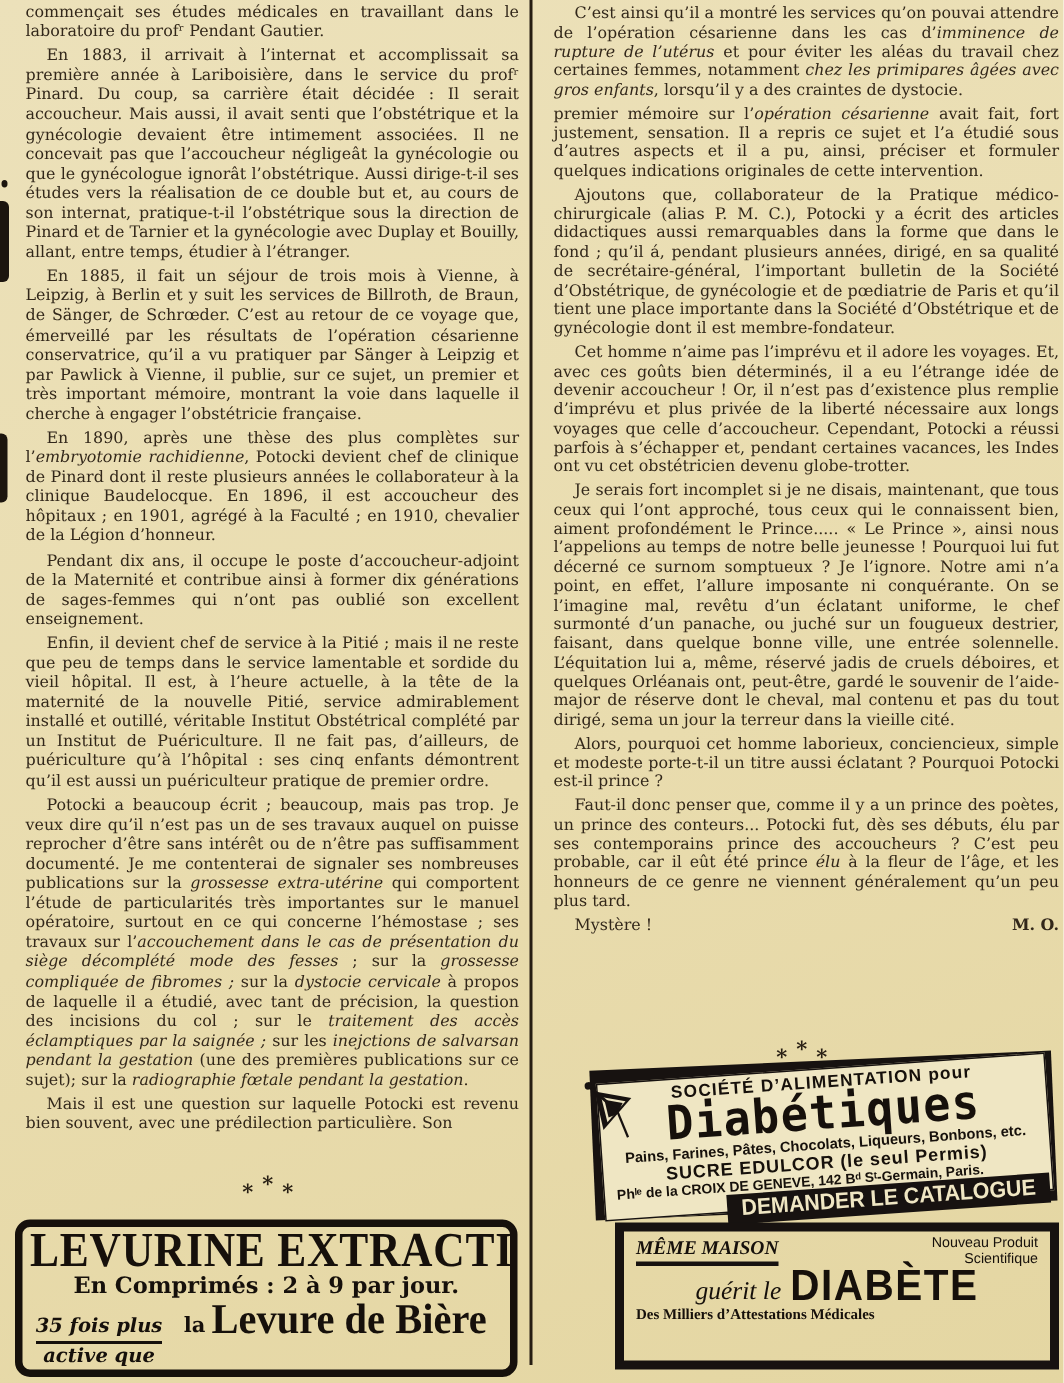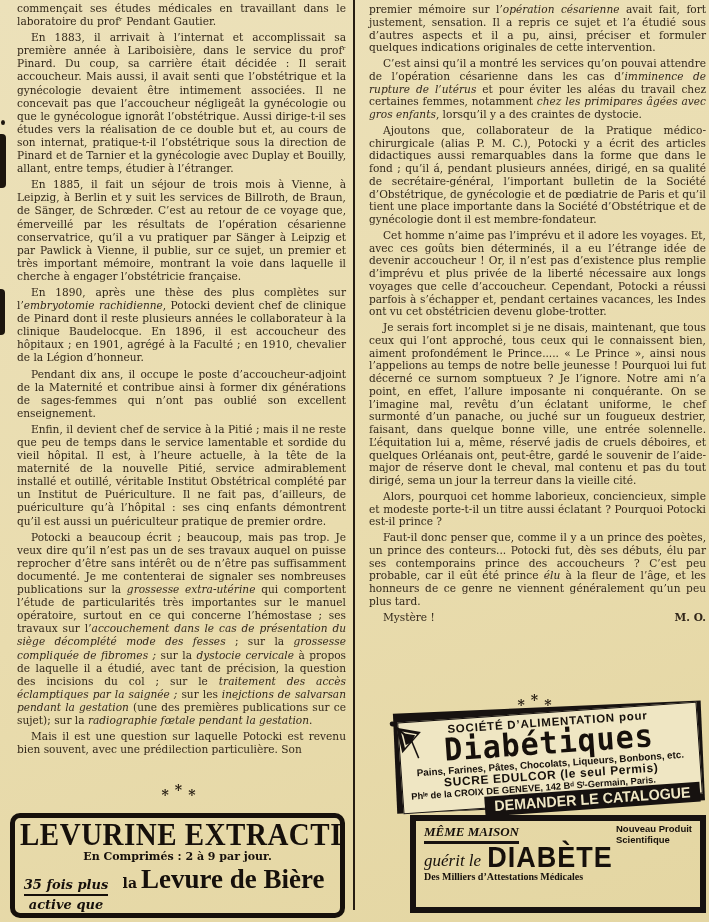--- a/index.html
+++ b/index.html
@@ -25,21 +25,21 @@
   #smudge-dot{position:absolute;left:1px;top:120px;width:4px;height:5px;background:#1c150e;border-radius:50%;}
 
   
   #levurine-ad{
     position:absolute;left:10px;top:813px;width:335px;height:105px;
     border:5px solid #16100b;border-radius:10px;box-sizing:border-box;
     padding:1px 5px;color:#16100b;overflow:hidden;
   }
   .lev-title{text-align:center;font-family:"Liberation Serif",serif;font-weight:bold;
     font-size:29px;line-height:30px;white-space:nowrap;transform:scale(1.0,1.12);letter-spacing:.5px;}
-  .lev-sub{text-align:center;font-weight:bold;font-size:11px;line-height:14px;margin-top:1px;}
+  .lev-sub{text-align:center;font-weight:bold;font-size:15px;line-height:14px;margin-top:1px;}
   .lev-row{display:flex;align-items:center;margin-top:2px;}
   .lev-left{width:92px;font-family:"DejaVu Serif",serif;font-weight:bold;font-style:italic;
     font-size:13px;line-height:17px;text-align:center;}
   .lev-left span{border-bottom:2px solid #16100b;padding-bottom:1px;display:inline-block;}
   .lev-right{flex:1;text-align:center;}
   .lev-prodline{white-space:nowrap;}
   .lev-la{font-weight:bold;font-size:14px;margin-right:4px;}
   .lev-product{font-family:"Liberation Serif",serif;font-weight:bold;font-size:27px;line-height:26px;display:inline-block;transform:scaleY(1.05);}
   .lev-address{font-family:"Liberation Sans",sans-serif;font-weight:bold;font-size:10px;line-height:11px;white-space:nowrap;margin-top:23px;}
 
@@ -56,25 +56,25 @@
   #diab-catalogue{position:absolute;right:-4px;bottom:-9px;background:#171210;color:#efe6c3;
     font-family:"Liberation Sans",sans-serif;font-weight:bold;font-size:15px;line-height:17px;
     padding:1px 10px 2px 10px;white-space:nowrap;transform:scaleX(.95);}
   #pin-icon{position:absolute;left:-12px;top:-4px;}
 
   #litharsyne-box{position:absolute;left:12px;top:105px;width:296px;height:98px;
     border:6px solid #171210;box-sizing:border-box;padding:3px 8px 16px 8px;overflow:hidden;}
   .lith-row1{display:flex;justify-content:space-between;align-items:flex-start;}
   .lith-meme{font-family:"Liberation Serif",serif;font-style:italic;font-weight:bold;font-size:13px;
     border-bottom:3px solid #171210;padding-bottom:1px;}
-  .lith-nouveau{font-family:"Liberation Sans",sans-serif;font-weight:bold;font-size:9.5px;line-height:10.5px;text-align:left;}
+  .lith-nouveau{font-family:"Liberation Sans",sans-serif;font-weight:normal;font-size:9.5px;line-height:10.5px;text-align:right;}
   .lith-line2{margin-top:2px;white-space:nowrap;}
   .lith-la{font-family:"Liberation Serif",serif;font-style:italic;font-size:20px;margin-right:6px;}
   .lith-product{font-family:"Liberation Sans",sans-serif;font-weight:bold;font-size:26px;letter-spacing:2px;display:inline-block;transform:scaleY(1.1);}
-  .lith-line3{text-align:left;margin-top:-3px;white-space:nowrap;}
+  .lith-line3{text-align:center;margin-top:-3px;white-space:nowrap;}
   .lith-guerit{font-family:"Liberation Serif",serif;font-style:italic;font-size:17px;margin-right:6px;}
   .lith-diabete{font-family:"Liberation Sans",sans-serif;font-weight:bold;font-size:27px;letter-spacing:1px;display:inline-block;transform:scaleY(1.08);}
   .lith-attest{font-family:"Liberation Serif",serif;font-weight:bold;font-size:10px;margin-top:-2px;white-space:nowrap;}
 </style>
 </head>
 <body>
 
 <div id="divider"></div>
 <div id="smudge1" class="ink-smudge"></div>
 <div id="smudge2" class="ink-smudge"></div>
@@ -88,22 +88,22 @@
     <p class="para"><span>Pendant dix ans, il occupe le poste d’accoucheur-adjoint de la Maternité et contribue ainsi à former dix générations de sages-femmes qui n’ont pas oublié son excellent enseignement.</span></p>
     <p class="para"><span>Enfin, il devient chef de service à la Pitié ; mais il ne reste que peu de temps dans le service lamentable et sordide du vieil hôpital. Il est, à l’heure actuelle, à la tête de la maternité de la nouvelle Pitié, service admirablement installé et outillé, véritable Institut Obstétrical complété par un Institut de Puériculture. Il ne fait pas, d’ailleurs, de puériculture qu’à l’hôpital : ses cinq enfants démontrent qu’il est aussi un puériculteur pratique de premier ordre.</span></p>
     <p class="para"><span>Potocki a beaucoup écrit ; beaucoup, mais pas trop. Je veux dire qu’il n’est pas un de ses travaux auquel on puisse reprocher d’être sans intérêt ou de n’être pas suffisamment documenté. Je me contenterai de signaler ses nombreuses publications sur la </span><span class="it">grossesse extra-utérine</span><span> qui comportent l’étude de particularités très importantes sur le manuel opératoire, surtout en ce qui concerne l’hémostase ; ses travaux sur l’</span><span class="it">accouchement dans le cas de présentation du siège décomplété mode des fesses</span><span> ; sur la </span><span class="it">grossesse compliquée de fibromes ;</span><span> sur la </span><span class="it">dystocie cervicale</span><span> à propos de laquelle il a étudié, avec tant de précision, la question des incisions du col ; sur le </span><span class="it">traitement des accès éclamptiques par la saignée ;</span><span> sur les </span><span class="it">inejctions de salvarsan pendant la gestation</span><span> (une des premières publications sur ce sujet); sur la </span><span class="it">radiographie fœtale pendant la gestation</span><span>.</span></p>
     <p class="para"><span>Mais il est une question sur laquelle Potocki est revenu bien souvent, avec une prédilection particulière. Son</span></p>
   </div>
 <div id="left-asterism" class="asterism" style="position:absolute;left:17px;top:781px;width:329px;">
   <span>*</span><span class="mid">*</span><span>*</span>
 </div>
 
 <div id="right-col" class="col">
+    <p class="para"><span>C’est ainsi qu’il a montré les services qu’on pouvai attendre de l’opération césarienne dans les cas d’</span><span class="it">imminence de rupture de l’utérus</span><span> et pour éviter les aléas du travail chez certaines femmes, notamment </span><span class="it">chez les primipares âgées avec gros enfants</span><span>, lorsqu’il y a des craintes de dystocie.</span></p>
     <p class="para flush"><span>premier mémoire sur l’</span><span class="it">opération césarienne</span><span> avait fait, fort justement, sensation. Il a repris ce sujet et l’a étudié sous d’autres aspects et il a pu, ainsi, préciser et formuler quelques indications originales de cette intervention.</span></p>
-    <p class="para"><span>C’est ainsi qu’il a montré les services qu’on pouvai attendre de l’opération césarienne dans les cas d’</span><span class="it">imminence de rupture de l’utérus</span><span> et pour éviter les aléas du travail chez certaines femmes, notamment </span><span class="it">chez les primipares âgées avec gros enfants</span><span>, lorsqu’il y a des craintes de dystocie.</span></p>
     <p class="para"><span>Ajoutons que, collaborateur de la Pratique médico-chirurgicale (alias P. M. C.), Potocki y a écrit des articles didactiques aussi remarquables dans la forme que dans le fond ; qu’il á, pendant plusieurs années, dirigé, en sa qualité de secrétaire-général, l’important bulletin de la Société d’Obstétrique, de gynécologie et de pœdiatrie de Paris et qu’il tient une place importante dans la Société d’Obstétrique et de gynécologie dont il est membre-fondateur.</span></p>
     <p class="para"><span>Cet homme n’aime pas l’imprévu et il adore les voyages. Et, avec ces goûts bien déterminés, il a eu l’étrange idée de devenir accoucheur ! Or, il n’est pas d’existence plus remplie d’imprévu et plus privée de la liberté nécessaire aux longs voyages que celle d’accoucheur. Cependant, Potocki a réussi parfois à s’échapper et, pendant certaines vacances, les Indes ont vu cet obstétricien devenu globe-trotter.</span></p>
     <p class="para"><span>Je serais fort incomplet si je ne disais, maintenant, que tous ceux qui l’ont approché, tous ceux qui le connaissent bien, aiment profondément le Prince..... « Le Prince », ainsi nous l’appelions au temps de notre belle jeunesse ! Pourquoi lui fut décerné ce surnom somptueux ? Je l’ignore. Notre ami n’a point, en effet, l’allure imposante ni conquérante. On se l’imagine mal, revêtu d’un éclatant uniforme, le chef surmonté d’un panache, ou juché sur un fougueux destrier, faisant, dans quelque bonne ville, une entrée solennelle. L’équitation lui a, même, réservé jadis de cruels déboires, et quelques Orléanais ont, peut-être, gardé le souvenir de l’aide-major de réserve dont le cheval, mal contenu et pas du tout dirigé, sema un jour la terreur dans la vieille cité.</span></p>
     <p class="para"><span>Alors, pourquoi cet homme laborieux, conciencieux, simple et modeste porte-t-il un titre aussi éclatant ? Pourquoi Potocki est-il prince ?</span></p>
     <p class="para"><span>Faut-il donc penser que, comme il y a un prince des poètes, un prince des conteurs... Potocki fut, dès ses débuts, élu par ses contemporains prince des accoucheurs ? C’est peu probable, car il eût été prince </span><span class="it">élu</span><span> à la fleur de l’âge, et les honneurs de ce genre ne viennent généralement qu’un peu plus tard.</span></p>
     <p class="para"><span class="sig">M. O.</span><span>Mystère !</span></p>
   </div>
 <div id="right-asterism" class="asterism" style="position:absolute;left:369px;top:691px;width:337px;">
   <span>*</span><span class="mid">*</span><span>*</span>
 </div>

